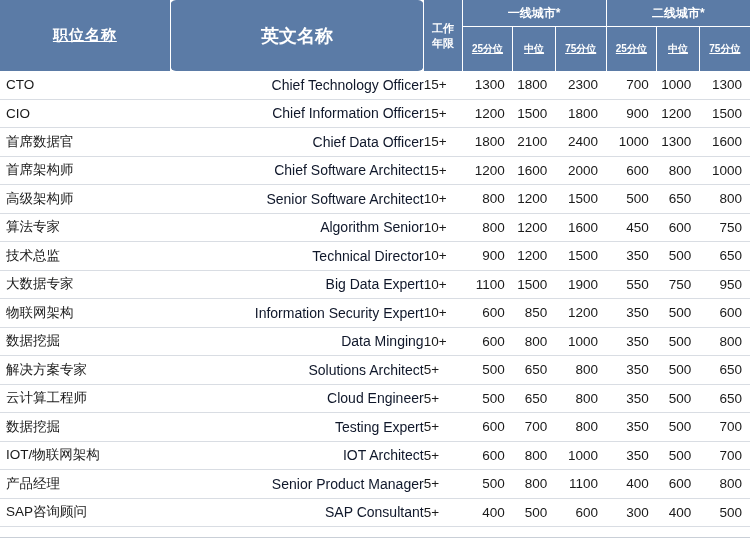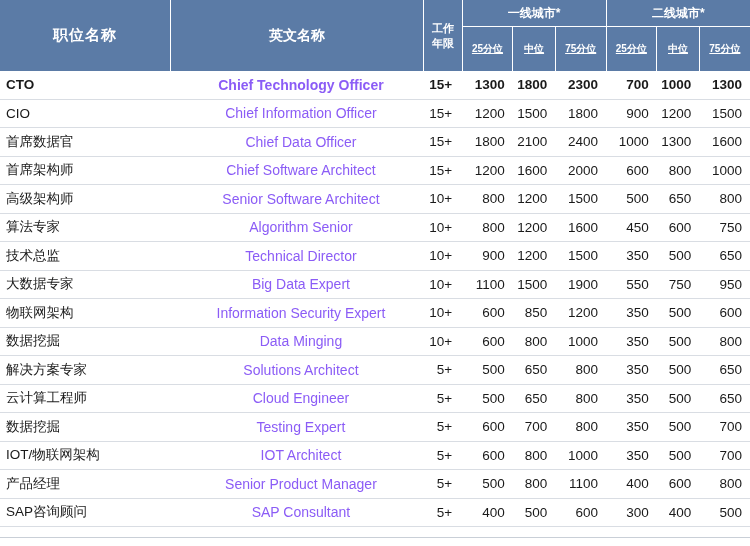--- a/index.html
+++ b/index.html
@@ -32,24 +32,26 @@
     color: #ffffff;
     font-weight: bold;
     text-align: center;
     vertical-align: middle;
     padding: 0;
   }
   thead tr.head-top th.title-cn {
     font-size: 15px;
     height: 56px;
     letter-spacing: 1px;
+    text-decoration: underline;
   }
   thead tr.head-top th.title-en {
-    font-size: 14px;
+    font-size: 18px;
     height: 56px;
+    border-radius: 6px;
   }
   thead tr.head-top th.title-years {
     font-size: 11px;
     line-height: 15px;
     height: 56px;
   }
   thead tr.head-top th.group {
     font-size: 12px;
     height: 26px;
     border-bottom: 1px solid #ffffff;
@@ -66,40 +68,39 @@
   tbody td {
     border-bottom: 1px solid #d9dde3;
     height: 27.5px;
     padding: 0;
     vertical-align: middle;
     font-size: 13.5px;
     color: #1a1a1a;
   }
   tbody tr:first-child td {
     border-top: none;
-    font-weight: bold;
   }
   td.cn {
     padding-left: 6px;
     text-align: left;
     font-size: 13.5px;
   }
   td.en {
     padding-left: 8px;
-    text-align: center;
+    text-align: right;
     font-size: 14px;
-    color: #8b5cf6;
+    color: #0f172a;
   }
   td.num {
     text-align: right;
     padding-right: 8px;
     font-size: 13.5px;
   }
   td.years {
-    text-align: right;
+    text-align: left;
     padding-right: 10px;
     font-size: 13.5px;
   }
   .bottom-rule {
     position: absolute;
     left: 0;
     bottom: 8px;
     width: 750px;
     height: 1px;
     background: #c9cfd7;

